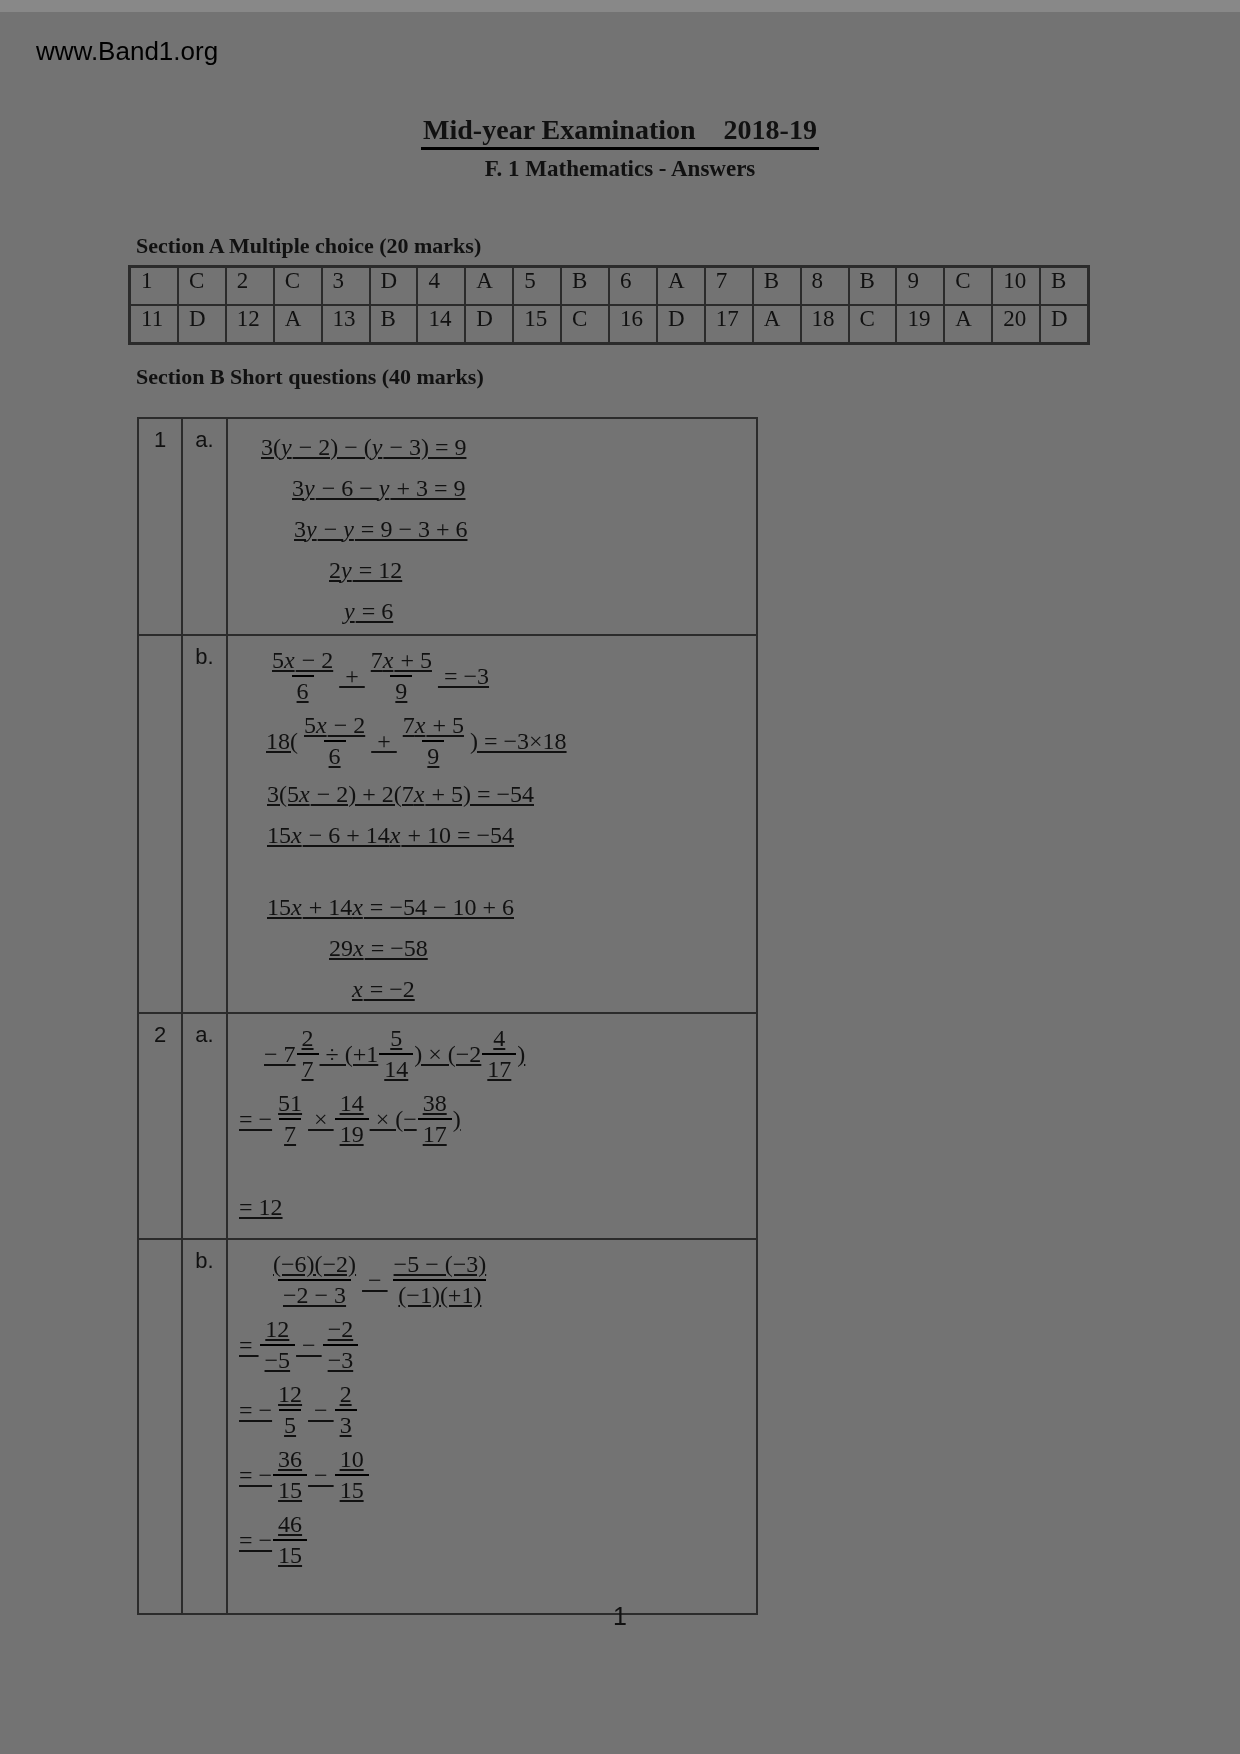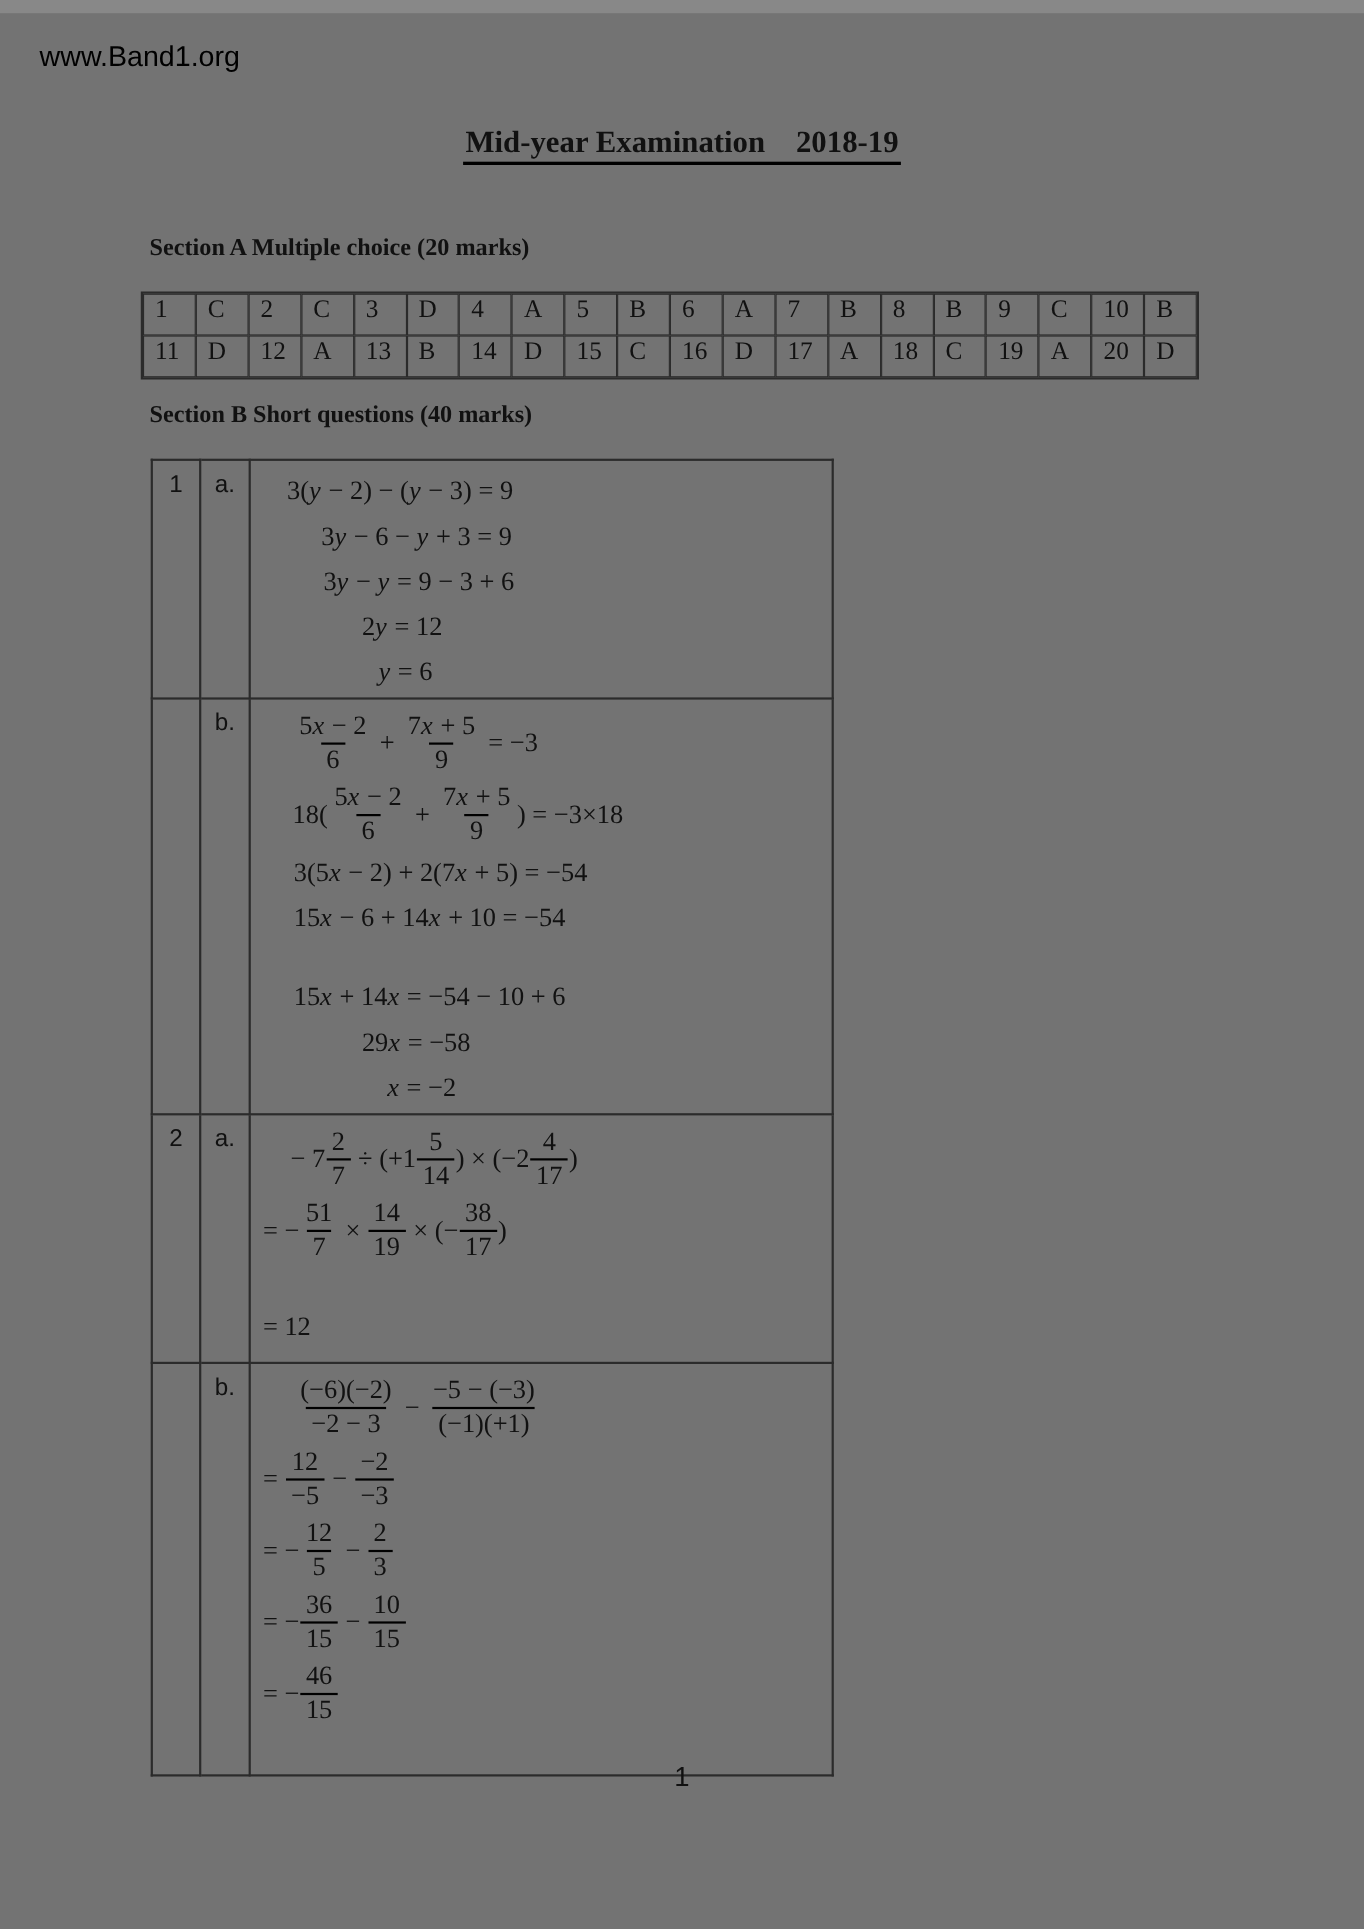--- a/index.html
+++ b/index.html
@@ -32,21 +32,21 @@
     margin-top:6px;
     font:bold 23px "Liberation Serif",serif;
     white-space:pre;
   }
   
   .sec-heading{
     position:absolute;left:136px;
     font:bold 22px "Liberation Serif",serif;
     white-space:pre;
   }
-  #secA-heading{top:200px;}
+  #secA-heading{top:221px;}
   #secB-heading{top:352px;}
   
   .secA-table{
     position:absolute;left:128px;top:253px;
     width:962px;
     display:grid;
     grid-template-columns:repeat(20,1fr);
     border:2px solid #2b2b2b;
     box-sizing:border-box;
   }
@@ -65,21 +65,21 @@
     table-layout:fixed;
   }
   .secB-table td{
     border:2px solid #2b2b2b;
     vertical-align:top;
     padding:0;
     box-sizing:border-box;
   }
   td.qnum{width:44px;text-align:center;font:22px "Liberation Sans",sans-serif;padding-top:8px;}
   td.plabel{width:45px;text-align:center;font:22px "Liberation Sans",sans-serif;padding-top:8px;}
-  td.work{padding:5px 10px 0 0;}
+  td.work{padding:5px 10px 0 0;text-decoration:underline;}
   tr.r-1a{height:190px;}
   tr.r-1b{height:377px;}
   tr.r-2a{height:226px;}
   tr.r-2b{height:375px;}
   
   .mline{
     display:flex;align-items:center;
     font:24px "Liberation Serif",serif;
     min-height:36px;
     margin:5px 0;
@@ -102,20 +102,21 @@
 </style>
 </head>
 <body>
 
 <div class="page">
 
   <div class="watermark">www.Band1.org</div>
 
   <div class="titleblock">
     <span class="title">Mid-year Examination    2018-19</span>
+    <div class="subtitle">F. 1 Mathematics - Answers</div>
   </div>
 
   <div class="sec-heading" id="secA-heading">Section A Multiple choice (20 marks)</div>
 
   <div class="secA-table">
       <div class="secA-cell">1</div>
       <div class="secA-cell">C</div>
       <div class="secA-cell">2</div>
       <div class="secA-cell">C</div>
       <div class="secA-cell">3</div>

